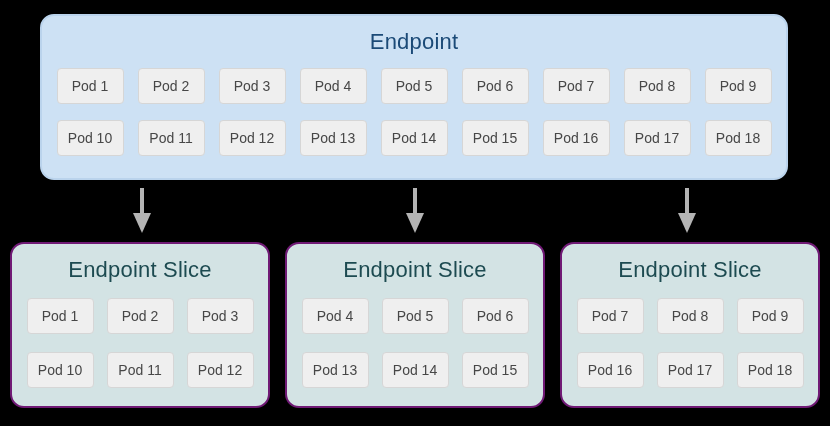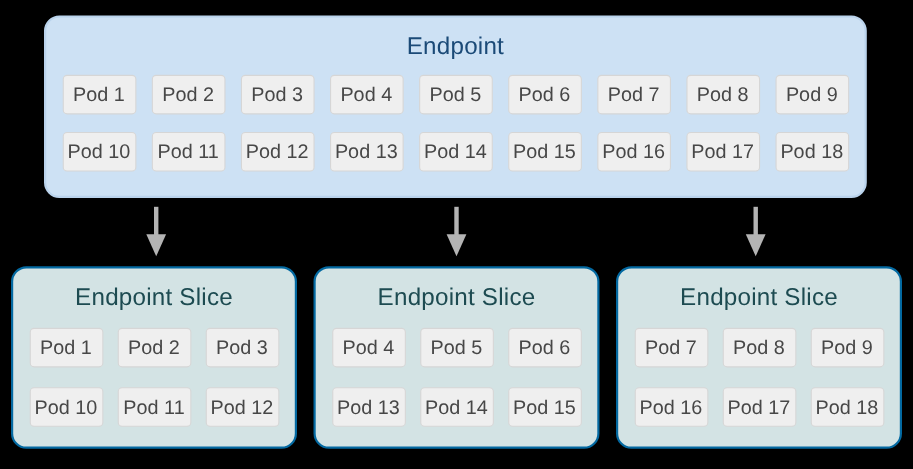--- a/index.html
+++ b/index.html
@@ -49,21 +49,21 @@
   .pod {
     width: 67px;
     height: 36px;
     box-sizing: border-box;
     background: #efefef;
     border: 1px solid #d6d6d6;
     border-radius: 4px;
     display: flex;
     align-items: center;
     justify-content: center;
-    font-size: 18px;
+    font-size: 14px;
     color: #474747;
     white-space: nowrap;
   }
 
   
   .arrow {
     position: absolute;
     top: 188px;
     width: 18px;
     height: 45px;
@@ -90,21 +90,21 @@
   .arrow.a2 { left: 406px; }
   .arrow.a3 { left: 678px; }
 
   
   .slice-box {
     position: absolute;
     top: 242px;
     width: 260px;
     height: 166px;
     background: #d3e3e4;
-    border: 2px solid #0369a1;
+    border: 2px solid #701a75;
     border-radius: 14px;
     box-sizing: border-box;
   }
   .slice-box.s1 { left: 10px; }
   .slice-box.s2 { left: 285px; }
   .slice-box.s3 { left: 560px; }
   .slice-title {
     margin-top: 10px;
     text-align: center;
     font-size: 22px;

